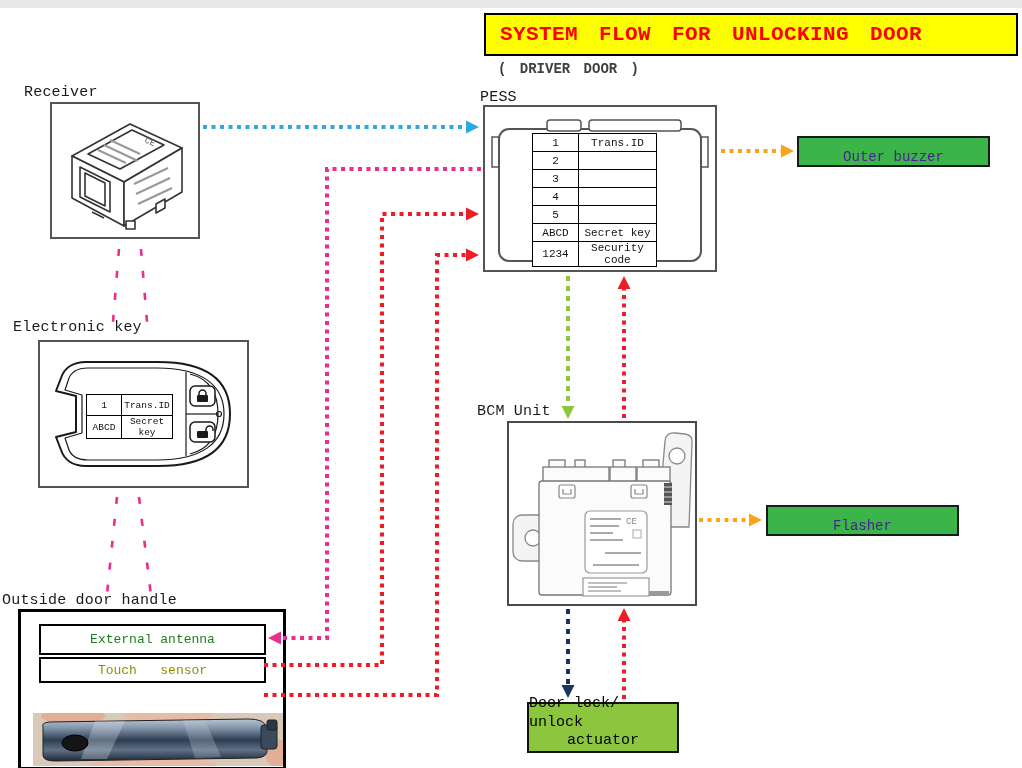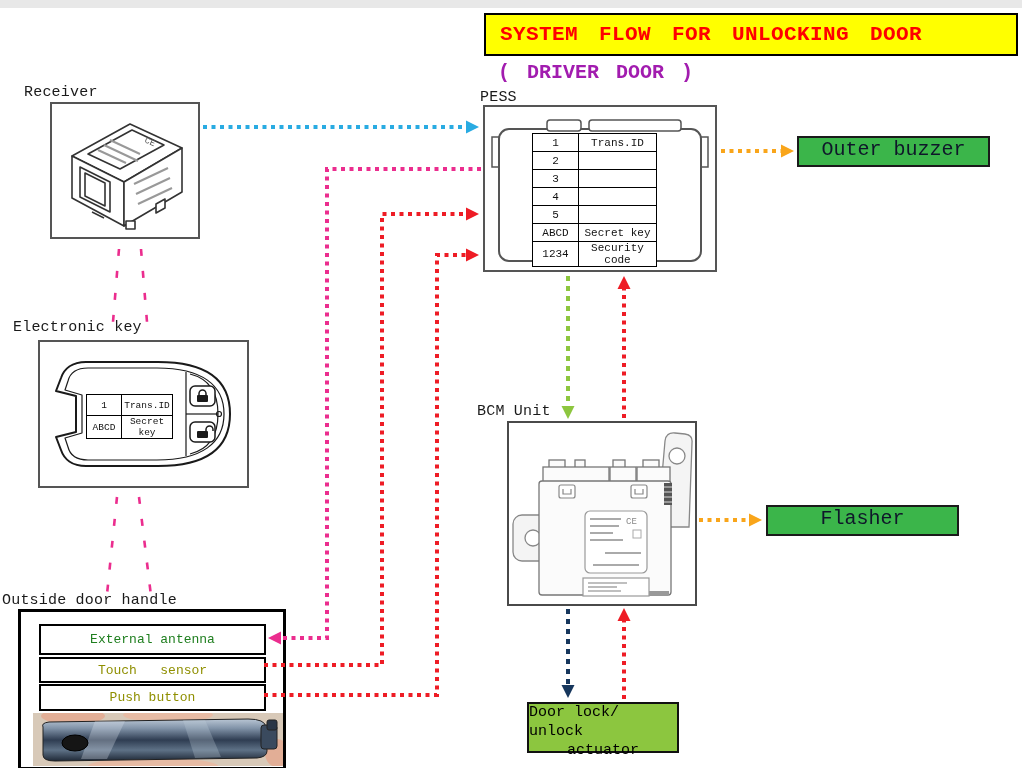--- a/index.html
+++ b/index.html
@@ -8,41 +8,41 @@
     font-family:Liberation Mono, monospace;color:#111;overflow:hidden;
     margin:8px auto;
   }
   .abs{position:absolute;}
   .comp-label{font-size:15px;color:#1a1a1a;letter-spacing:.2px;}
   .frame{background:#fff;border:2px solid #555;box-sizing:border-box;}
   
   .title-box{left:484px;top:5px;width:534px;height:43px;background:#FFFF00;border:2px solid #000;
     box-sizing:border-box;display:flex;align-items:center;padding-left:14px;}
   .title-text{font-size:21px;font-weight:bold;color:#FF0000;word-spacing:8px;letter-spacing:.4px;}
-  .subtitle{left:498px;top:53px;font-size:20px;font-weight:bold;color:#a21caf;word-spacing:5px;}
+  .subtitle{left:498px;top:53px;font-size:14px;font-weight:bold;color:#404040;word-spacing:5px;}
   
   .pess-table{border-collapse:collapse;}
   .pess-table td{border:1.3px solid #000;font-size:11px;text-align:center;padding:0;height:17px;background:#fff;}
   .pess-table td.c1{width:45px;}
   .pess-table td.c2{width:77px;}
   
   .key-table{border-collapse:collapse;}
   .key-table td{border:1.4px solid #000;font-size:9.5px;text-align:center;padding:0;height:20px;background:#fff;}
   .key-table td.c1{width:34px;}
   .key-table td.c2{width:50px;}
   
   .handle-box{left:18px;top:601px;width:268px;height:161px;border:3px solid #000;box-sizing:border-box;background:#fff;}
   .h-row{position:absolute;left:18px;width:227px;border:2px solid #000;box-sizing:border-box;background:#fff;
     display:flex;align-items:center;justify-content:center;font-size:13px;}
   .h-row span{white-space:pre;}
   
   .out-box{background:#3BB54A;border:2px solid #1a1a1a;box-sizing:border-box;display:flex;
-    align-items:flex-start;justify-content:center;font-size:20px;color:#0f172a;}
+    align-items:flex-end;justify-content:center;font-size:14px;color:#4c1d95;}
   .actuator{left:527px;top:694px;width:152px;height:51px;background:#8CC63F;border:2px solid #111;
-    box-sizing:border-box;display:flex;flex-direction:column;align-items:center;justify-content:space-between;
+    box-sizing:border-box;display:flex;flex-direction:column;align-items:center;justify-content:flex-end;
     font-size:15px;line-height:1.25;color:#000;}
   svg{display:block;}
   #flow-layer{position:absolute;left:0;top:0;z-index:6;pointer-events:none;}
   .box-layer{z-index:2;}
 </style>
 </head>
 <body>
 
 <div id="canvas">
 
@@ -115,23 +115,20 @@
       </table>
   </div>
 
   <div class="abs comp-label" style="left:2px;top:584px;">Outside door handle</div>
   <div class="abs handle-box box-layer">
     <div class="h-row" style="top:12px;height:31px;color:#1E7E1E;">
       <span>External antenna</span>
       </div>
     <div class="h-row" style="top:45px;height:26px;color:#8F8F00;">
       <span>Touch   sensor</span>
-      </div>
-    <div class="h-row" style="top:72px;height:27px;color:#8F8F00;">
-      <span>Push button</span>
       </div>
     <svg class="abs" style="left:12px;top:101px;" width="250" height="53" viewBox="0 0 250 53">
       <defs>
         <linearGradient id="chrome" x1="0" y1="0" x2="0" y2="1">
           <stop offset="0" stop-color="#B9C6D4"></stop>
             <stop offset="0.22" stop-color="#8193A8"></stop>
           <stop offset="0.5" stop-color="#2F3D52"></stop>
             <stop offset="0.74" stop-color="#5E7186"></stop>
           <stop offset="1" stop-color="#1F2937"></stop>
         </linearGradient>

